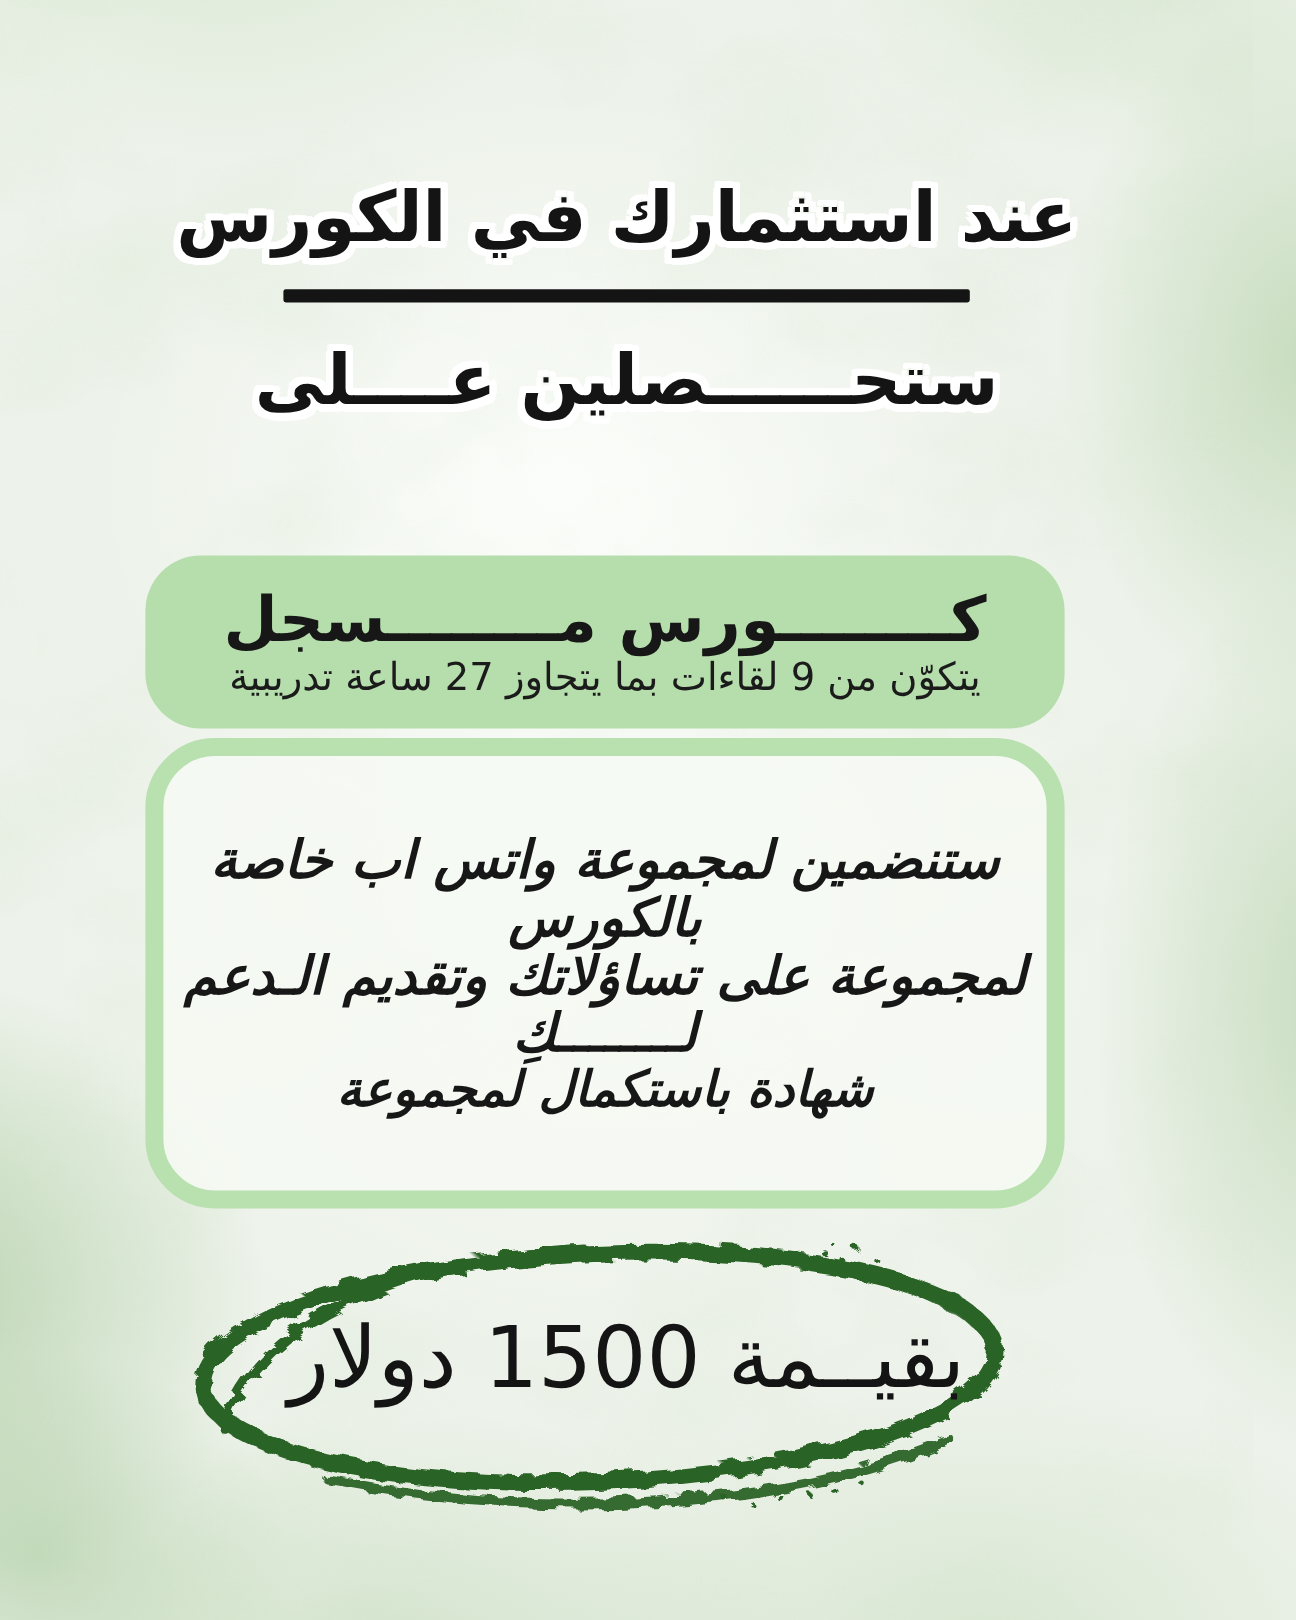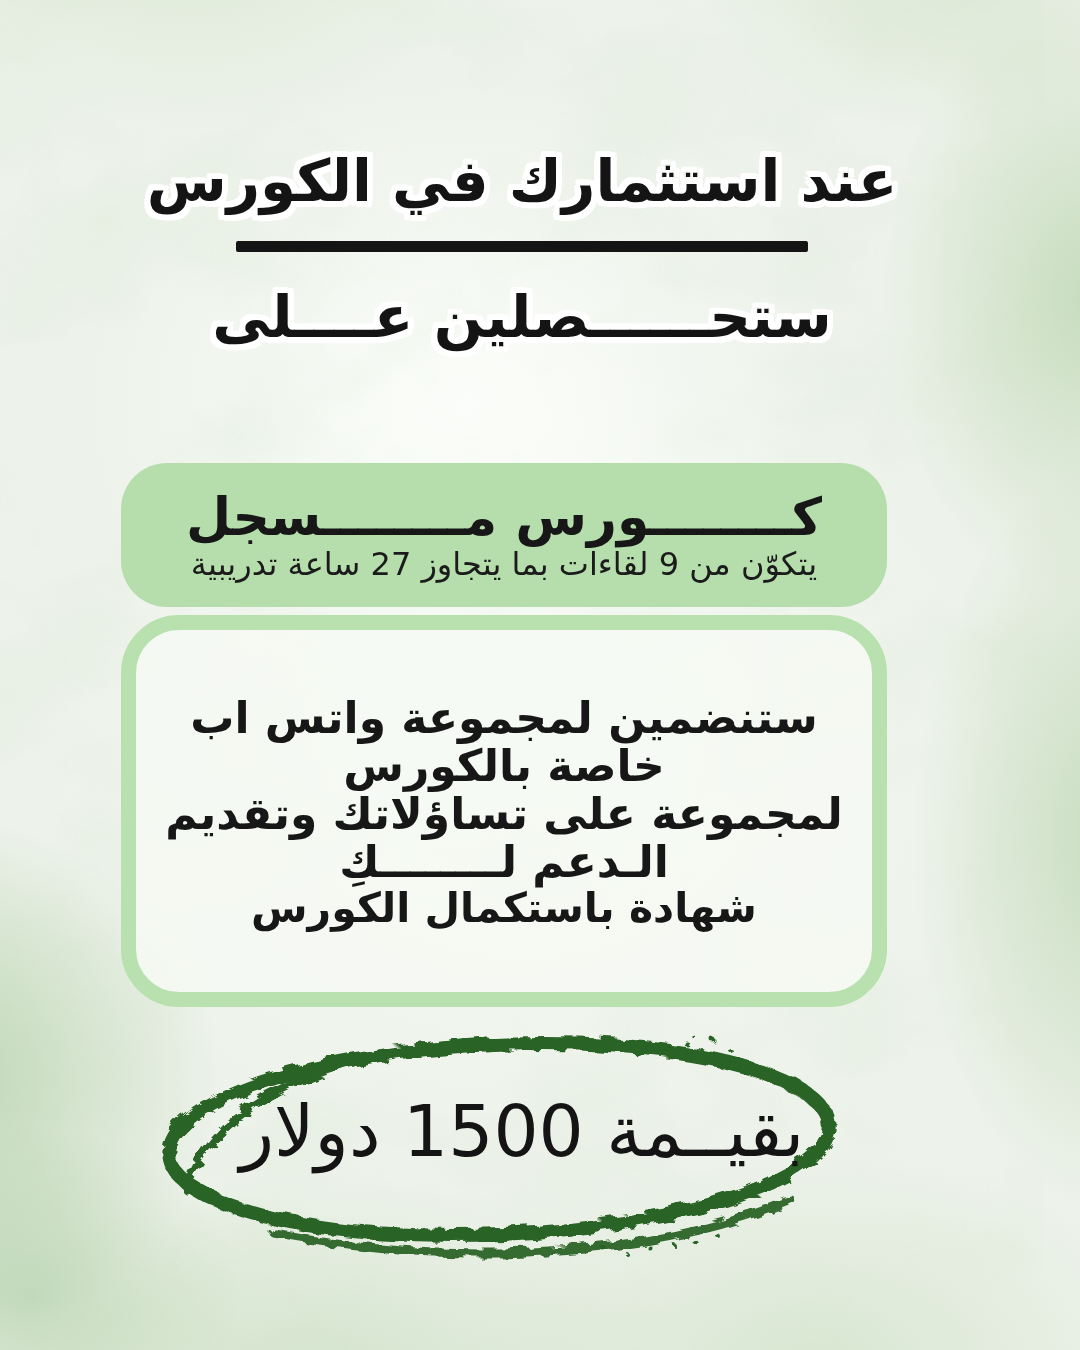--- a/index.html
+++ b/index.html
@@ -48,20 +48,21 @@
     display:flex;flex-direction:column;align-items:center;justify-content:center;
     text-align:center;padding:4px 10px 0 10px;
   }
   .card-green .cg-title{font-size:52px;font-weight:bold;line-height:1.0;color:#171717;}
   .card-green .cg-sub{font-size:32px;font-weight:normal;line-height:1.1;margin-top:4px;color:#1b1b1b;}
 
   .card-white{
     position:absolute;left:157px;top:615px;width:766px;height:392px;
     box-sizing:border-box;border:15px solid #b9e0af;border-radius:58px;
     background:rgba(246,250,244,.82);
+    font-style:italic;
   }
   .benefit-1{
     position:absolute;top:64px;left:0;width:100%;
     text-align:center;font-size:44px;font-weight:bold;line-height:1.09;color:#171717;
   }
   .benefit-2{
     position:absolute;top:254px;left:0;width:100%;
     text-align:center;font-size:41px;font-weight:bold;color:#171717;
   }
 
@@ -91,21 +92,21 @@
   <div class="card-green">
     <div class="cg-title">كــــــــورس مــــــــسجل</div>
     <div class="cg-sub">يتكوّن من 9 لقاءات بما يتجاوز 27 ساعة تدريبية</div>
   </div>
 
   <div class="card-white">
     <div class="benefit-1">
       <div>ستنضمين لمجموعة واتس اب خاصة بالكورس</div>
       <div>لمجموعة على تساؤلاتك وتقديم الـدعم لــــــــكِ</div>
     </div>
-    <div class="benefit-2">شهادة باستكمال الكورس</div>
+    <div class="benefit-2">شهادة باستكمال لمجموعة</div>
   </div>
 
   <svg class="price-svg" width="720" height="250" viewBox="0 0 720 250" aria-hidden="true">
     <filter id="rough" x="-15%" y="-15%" width="130%" height="130%">
       <feTurbulence type="turbulence" baseFrequency="0.035 0.06" numOctaves="2" seed="5" result="t"></feTurbulence>
       <feDisplacementMap in="SourceGraphic" in2="t" scale="10"></feDisplacementMap>
     </filter>
     <g filter="url(#rough)" fill="none" stroke="#2c6327" stroke-linecap="round">
       <ellipse cx="364" cy="122" rx="330" ry="95" stroke-width="14" transform="rotate(-2.5 364 122)"></ellipse>
       <path d="M 52 172 C 78 88 190 34 352 24" stroke-width="9"></path>

